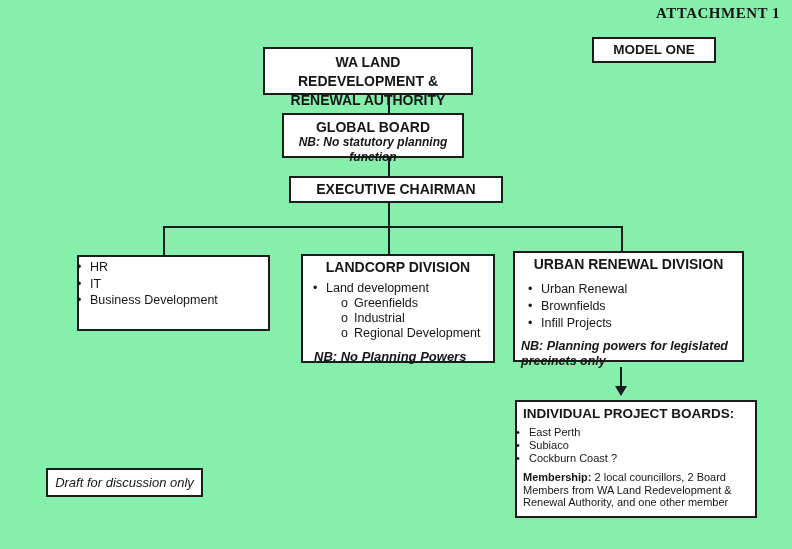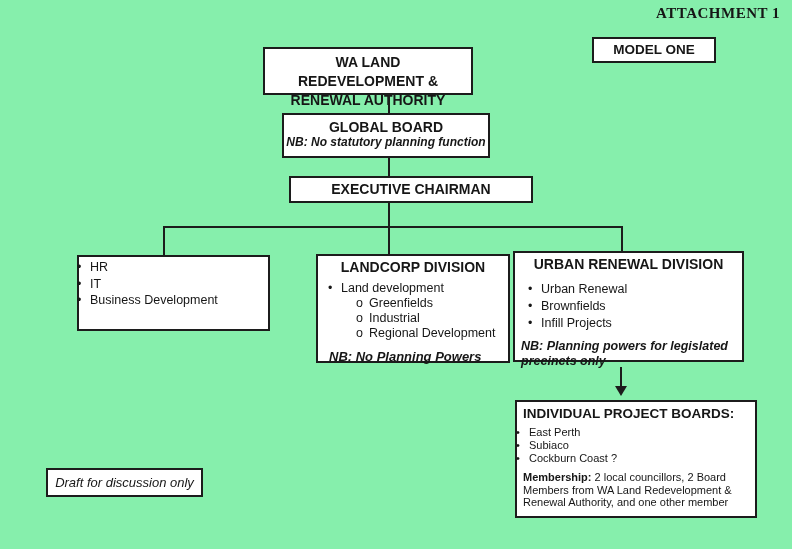--- a/index.html
+++ b/index.html
@@ -15,30 +15,30 @@
   .attachment {
     position:absolute; top:5px; right:12px; width:200px; text-align:right;
     font-family:"Liberation Serif", serif; font-weight:bold; font-size:15px;
     letter-spacing:0.5px;
   }
   .model { left:592px; top:37px; width:124px; height:26px;
     font-weight:bold; font-size:13.5px; text-align:center; line-height:22px; }
   .authority { left:263px; top:47px; width:210px; height:48px;
     font-weight:bold; font-size:14px; text-align:center; line-height:19px;
     padding:4px 14px 0 14px; }
-  .global { left:282px; top:113px; width:208px; height:45px; text-align:center; }
+  .global { left:282px; top:113px; width:182px; height:45px; text-align:center; }
   .global .g-title { font-weight:bold; font-size:14px; margin-top:4px; line-height:16px; }
   .global .g-note { font-weight:bold; font-style:italic; font-size:12px; line-height:15px; }
-  .exec { left:289px; top:176px; width:244px; height:27px;
+  .exec { left:289px; top:176px; width:214px; height:27px;
     font-weight:bold; font-size:14px; text-align:center; line-height:23px; }
   .division-title { font-weight:bold; font-size:14px; text-align:center; margin-top:3px; }
   .support { left:77px; top:255px; width:193px; height:76px; }
   .support .list { margin-top:2px; }
   .support .li { line-height:16.5px; font-size:12.5px; padding-left:11px; }
-  .landcorp { left:316px; top:254px; width:194px; height:109px; }
+  .landcorp { left:301px; top:254px; width:194px; height:109px; }
   .landcorp .list { margin-top:6px; }
   .landcorp .li { line-height:15px; font-size:12.5px; padding-left:23px; }
   .landcorp .li.sub { padding-left:51px; }
   .landcorp .nb { font-weight:bold; font-style:italic; font-size:13px;
     padding-left:11px; margin-top:8px; }
   .urban { left:513px; top:251px; width:231px; height:111px; }
   .urban .list { margin-top:9px; }
   .urban .li { line-height:17px; font-size:12.5px; padding-left:26px; }
   .urban .nb { font-weight:bold; font-style:italic; font-size:12.5px;
     line-height:14.5px; padding:0 8px 0 6px; margin-top:7px; }

